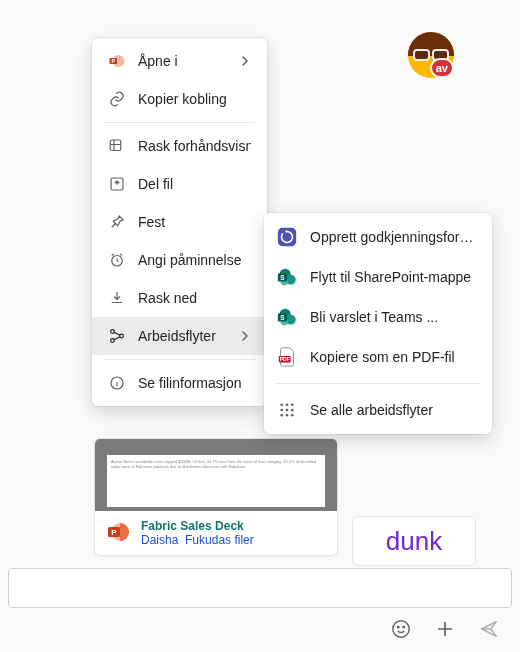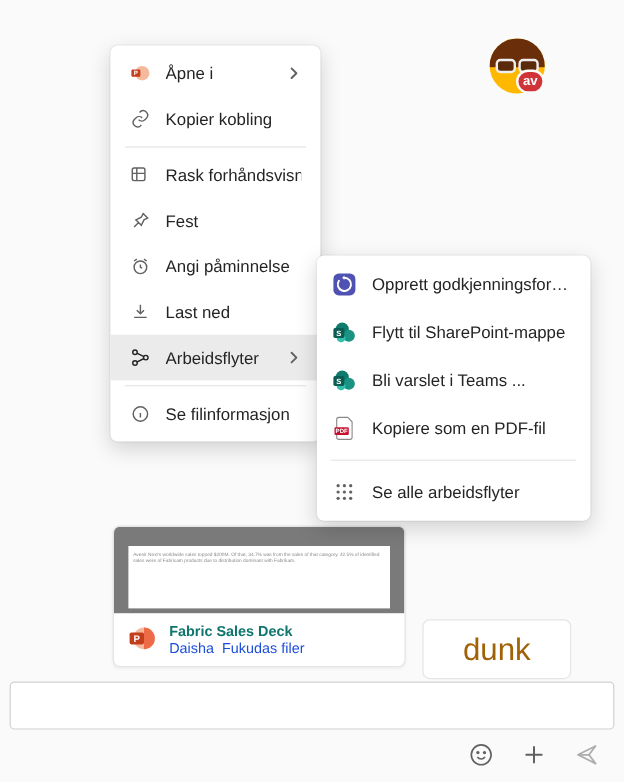--- a/index.html
+++ b/index.html
@@ -176,21 +176,21 @@
       width: 124px;
       height: 50px;
       background: #fff;
       border: 1px solid #e5e5e5;
       border-radius: 6px;
       display: flex;
       align-items: center;
       justify-content: center;
       font-size: 26px;
       font-weight: 400;
-      color: #a16207;
+      color: #6d28d9;
     }
 
     
     .compose {
       position: absolute;
       bottom: 12px;
       left: 8px;
       right: 8px;
     }
     .compose-input {
@@ -291,41 +291,50 @@
       <svg width="18" height="18" viewBox="0 0 24 24" fill="none" stroke="#616161" stroke-width="1.6">
           <rect x="3" y="4" width="14" height="14" rx="2"></rect>
           <path d="M8 4v14M3 10h14"></path>
         </svg>
     </span>
     <span class="label">Rask forhåndsvisning</span>
   </div>
   <div class="ctx-item">
     <span class="icon">
       <svg width="18" height="18" viewBox="0 0 24 24" fill="none" stroke="#616161" stroke-width="1.6">
+          <rect x="4" y="4" width="16" height="16" rx="2"></rect>
+          <path d="M12 8v5M9 11l3-3 3 3"></path>
+        </svg>
+    </span>
+    <span class="label">Del fil</span>
+  </div>
+  <div class="ctx-item">
+    <span class="icon">
+      <svg width="18" height="18" viewBox="0 0 24 24" fill="none" stroke="#616161" stroke-width="1.6">
           <path d="M15 4l5 5-4 2-3 6-3-3-5 5 5-5-3-3 6-3 2-4z"></path>
         </svg>
     </span>
     <span class="label">Fest</span>
   </div>
   <div class="ctx-item">
     <span class="icon">
       <svg width="18" height="18" viewBox="0 0 24 24" fill="none" stroke="#616161" stroke-width="1.6">
           <circle cx="12" cy="13" r="7"></circle>
           <path d="M12 10v3l2 1M8 4l-3 2M16 4l3 2"></path>
         </svg>
     </span>
     <span class="label">Angi påminnelse</span>
   </div>
   <div class="ctx-item">
     <span class="icon">
       <svg width="18" height="18" viewBox="0 0 24 24" fill="none" stroke="#616161" stroke-width="1.6">
           <path d="M12 4v10M8 10l4 4 4-4M5 18h14"></path>
         </svg>
     </span>
-    <span class="label">Last ned</span>
+    <span class="label">Rask ned</span>
   </div>
   <div class="ctx-item selected">
     <span class="icon">
       <svg width="18" height="18" viewBox="0 0 24 24" fill="none" stroke="#242424" stroke-width="1.6">
           <circle cx="6" cy="6" r="2.5"></circle>
           <circle cx="18" cy="12" r="2.5"></circle>
           <circle cx="6" cy="18" r="2.5"></circle>
           <path d="M8 7l8 4M8 17l8-4"></path>
         </svg>
     </span>

